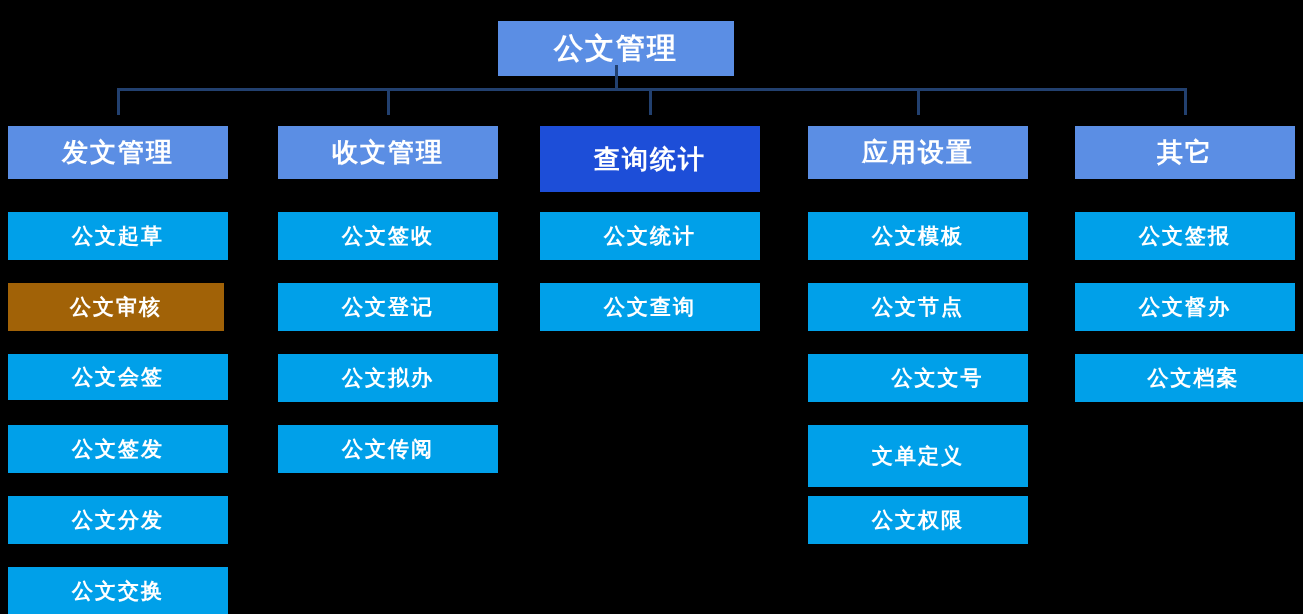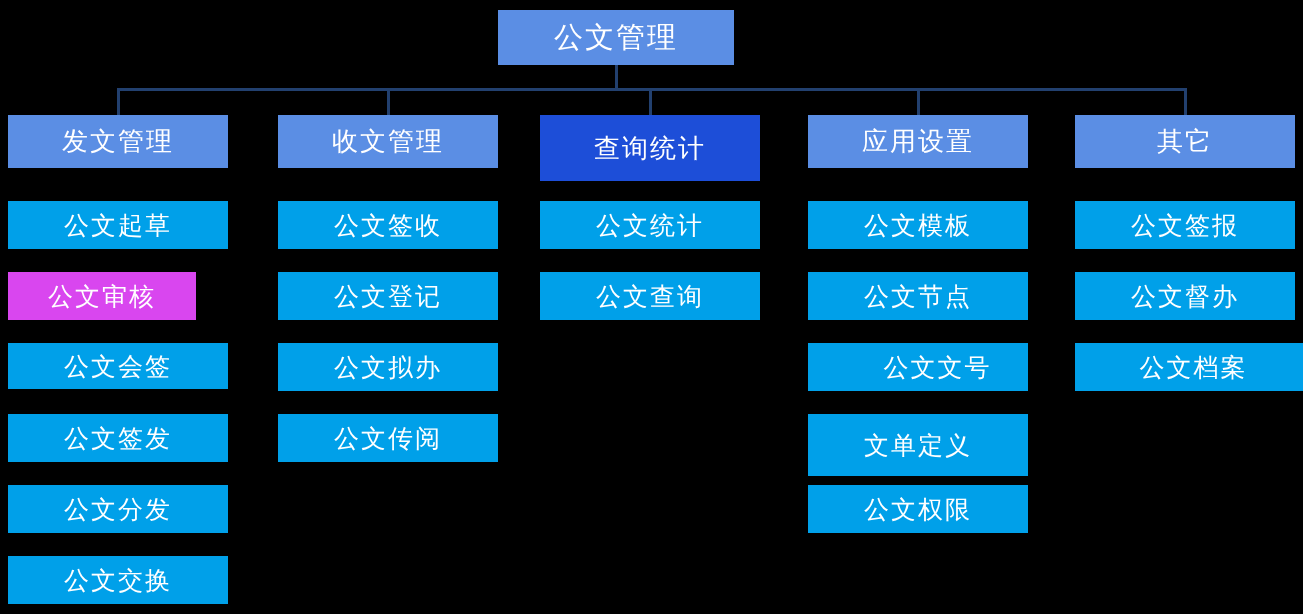--- a/index.html
+++ b/index.html
@@ -14,45 +14,46 @@
     background: #000000;
     overflow: hidden;
     font-family: "Liberation Sans", "DejaVu Sans", sans-serif;
   }
   .node {
     position: absolute;
     display: flex;
     align-items: center;
     justify-content: center;
     color: #ffffff;
-    font-weight: 400;
+    font-weight: 700;
     letter-spacing: 2px;
     box-sizing: border-box;
     white-space: nowrap;
+    margin-top: 11px;
   }
   .root   { font-size: 29px; }
   .header { font-size: 26px; }
-  .item   { font-size: 25px; }
+  .item   { font-size: 21px; }
   .line   { position: absolute; }
 </style>
 </head>
 <body>
 
 <div class="canvas" id="canvas" style="background: rgb(0, 0, 0);">
     <div class="node root" style="left: 498px; top: 10px; width: 236px; height: 55px; background: rgb(91, 142, 228);">公文管理</div>
     <div class="line" style="left: 614.5px; top: 65px; width: 3px; height: 26px; background: rgb(34, 64, 111);"></div>
     <div class="line" style="left: 116.5px; top: 88px; width: 1070px; height: 3px; background: rgb(34, 64, 111);"></div>
     <div class="line" style="left: 116.5px; top: 88px; width: 3px; height: 27px; background: rgb(34, 64, 111);"></div>
     <div class="line" style="left: 386.5px; top: 88px; width: 3px; height: 27px; background: rgb(34, 64, 111);"></div>
     <div class="line" style="left: 648.5px; top: 88px; width: 3px; height: 27px; background: rgb(34, 64, 111);"></div>
     <div class="line" style="left: 916.5px; top: 88px; width: 3px; height: 27px; background: rgb(34, 64, 111);"></div>
     <div class="line" style="left: 1183.5px; top: 88px; width: 3px; height: 27px; background: rgb(34, 64, 111);"></div>
     <div class="node header" style="left: 8px; top: 115px; width: 220px; height: 53px; background: rgb(91, 142, 228);">发文管理</div>
     <div class="node item" style="left: 8px; top: 201px; width: 220px; height: 48px; background: rgb(0, 160, 233);">公文起草</div>
-    <div class="node item" style="left: 8px; top: 272px; width: 188px; height: 48px; background: #d946ef;">公文审核</div>
+    <div class="node item" style="left: 8px; top: 272px; width: 216px; height: 48px; background: #a16207;">公文审核</div>
     <div class="node item" style="left: 8px; top: 343px; width: 220px; height: 46px; background: rgb(0, 160, 233);">公文会签</div>
     <div class="node item" style="left: 8px; top: 414px; width: 220px; height: 48px; background: rgb(0, 160, 233);">公文签发</div>
     <div class="node item" style="left: 8px; top: 485px; width: 220px; height: 48px; background: rgb(0, 160, 233);">公文分发</div>
     <div class="node item" style="left: 8px; top: 556px; width: 220px; height: 48px; background: rgb(0, 160, 233);">公文交换</div>
     <div class="node header" style="left: 278px; top: 115px; width: 220px; height: 53px; background: rgb(91, 142, 228);">收文管理</div>
     <div class="node item" style="left: 278px; top: 201px; width: 220px; height: 48px; background: rgb(0, 160, 233);">公文签收</div>
     <div class="node item" style="left: 278px; top: 272px; width: 220px; height: 48px; background: rgb(0, 160, 233);">公文登记</div>
     <div class="node item" style="left: 278px; top: 343px; width: 220px; height: 48px; background: rgb(0, 160, 233);">公文拟办</div>
     <div class="node item" style="left: 278px; top: 414px; width: 220px; height: 48px; background: rgb(0, 160, 233);">公文传阅</div>
     <div class="node header" style="left: 540px; top: 115px; width: 220px; height: 66px; background: #1d4ed8;">查询统计</div>

